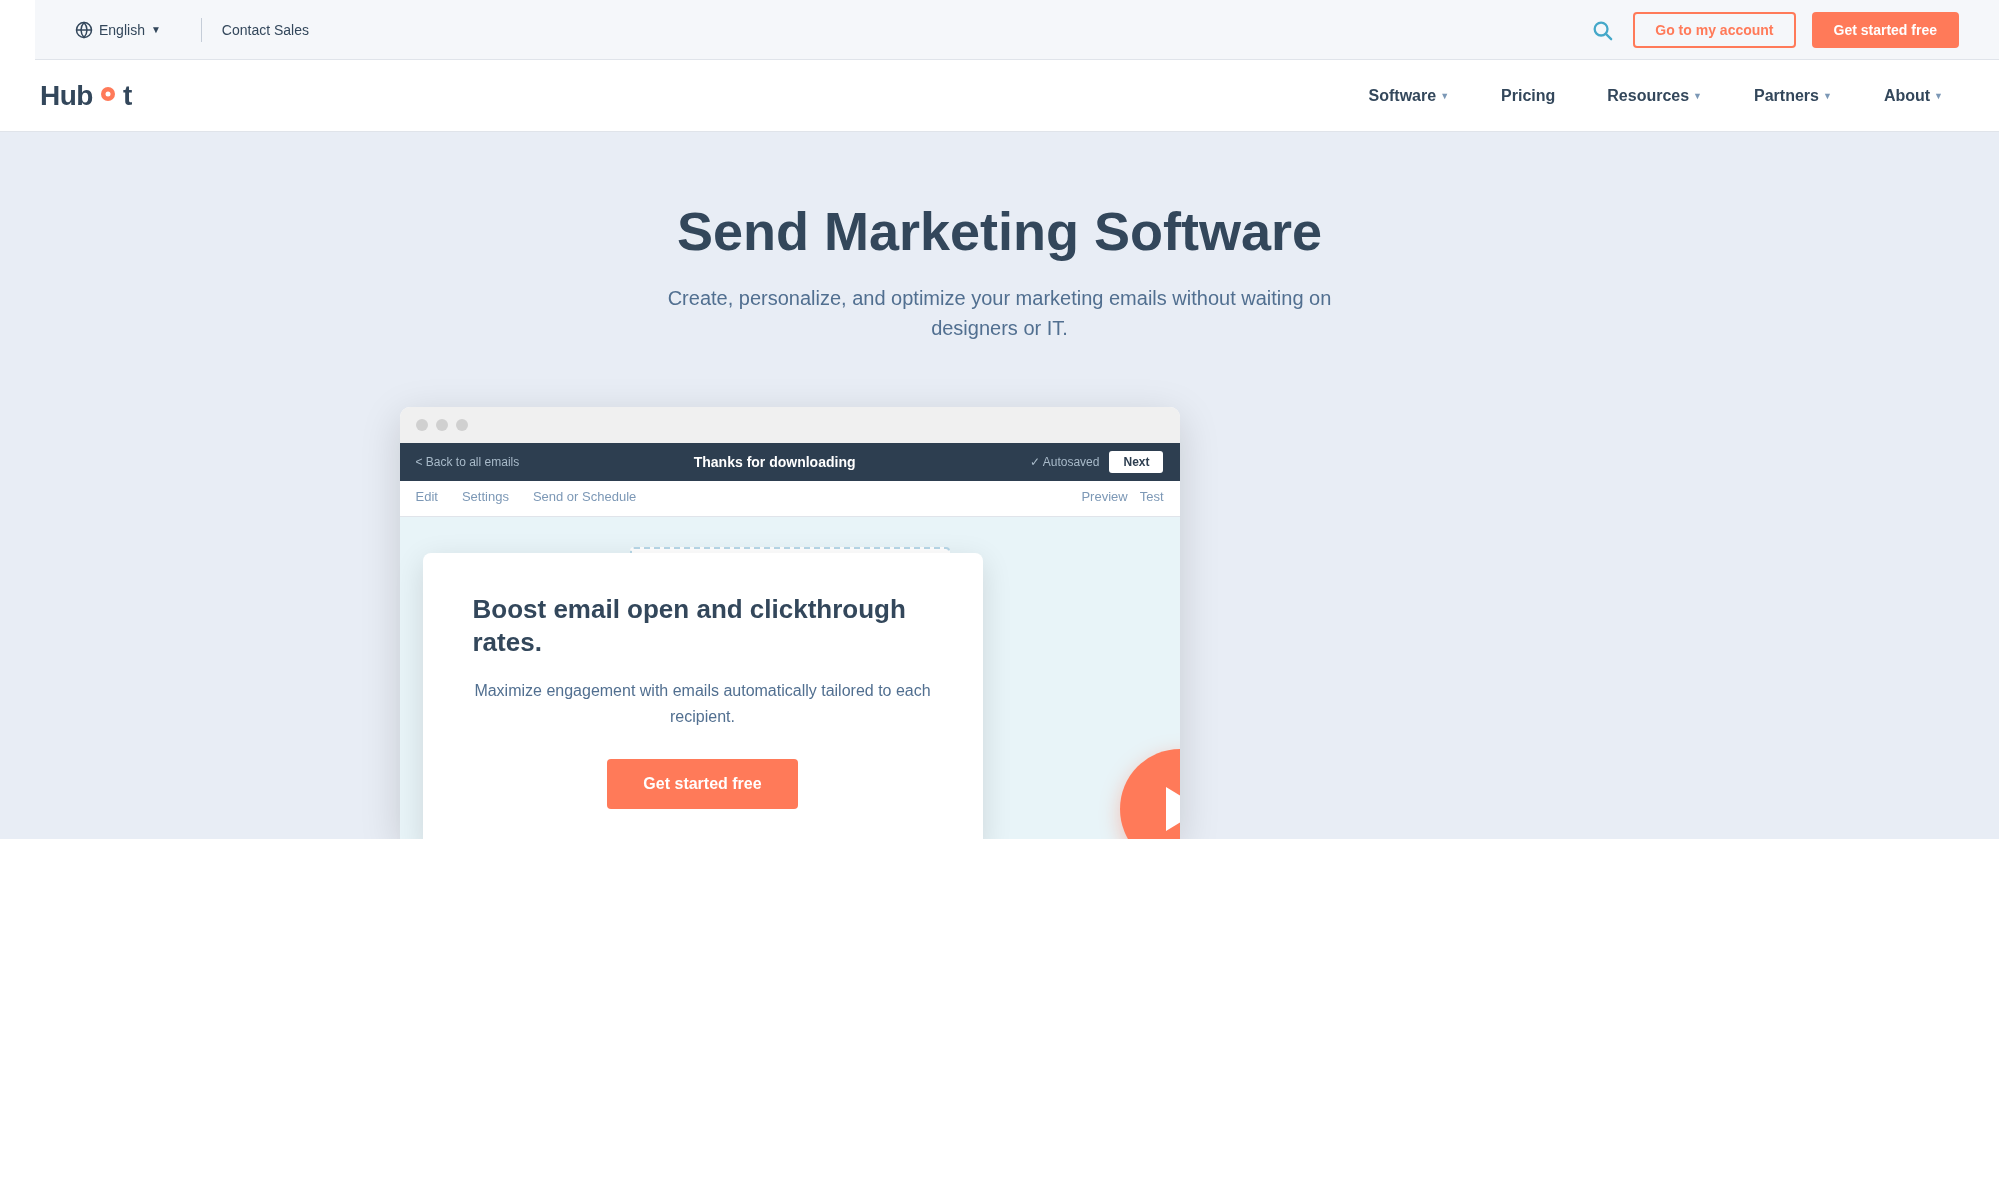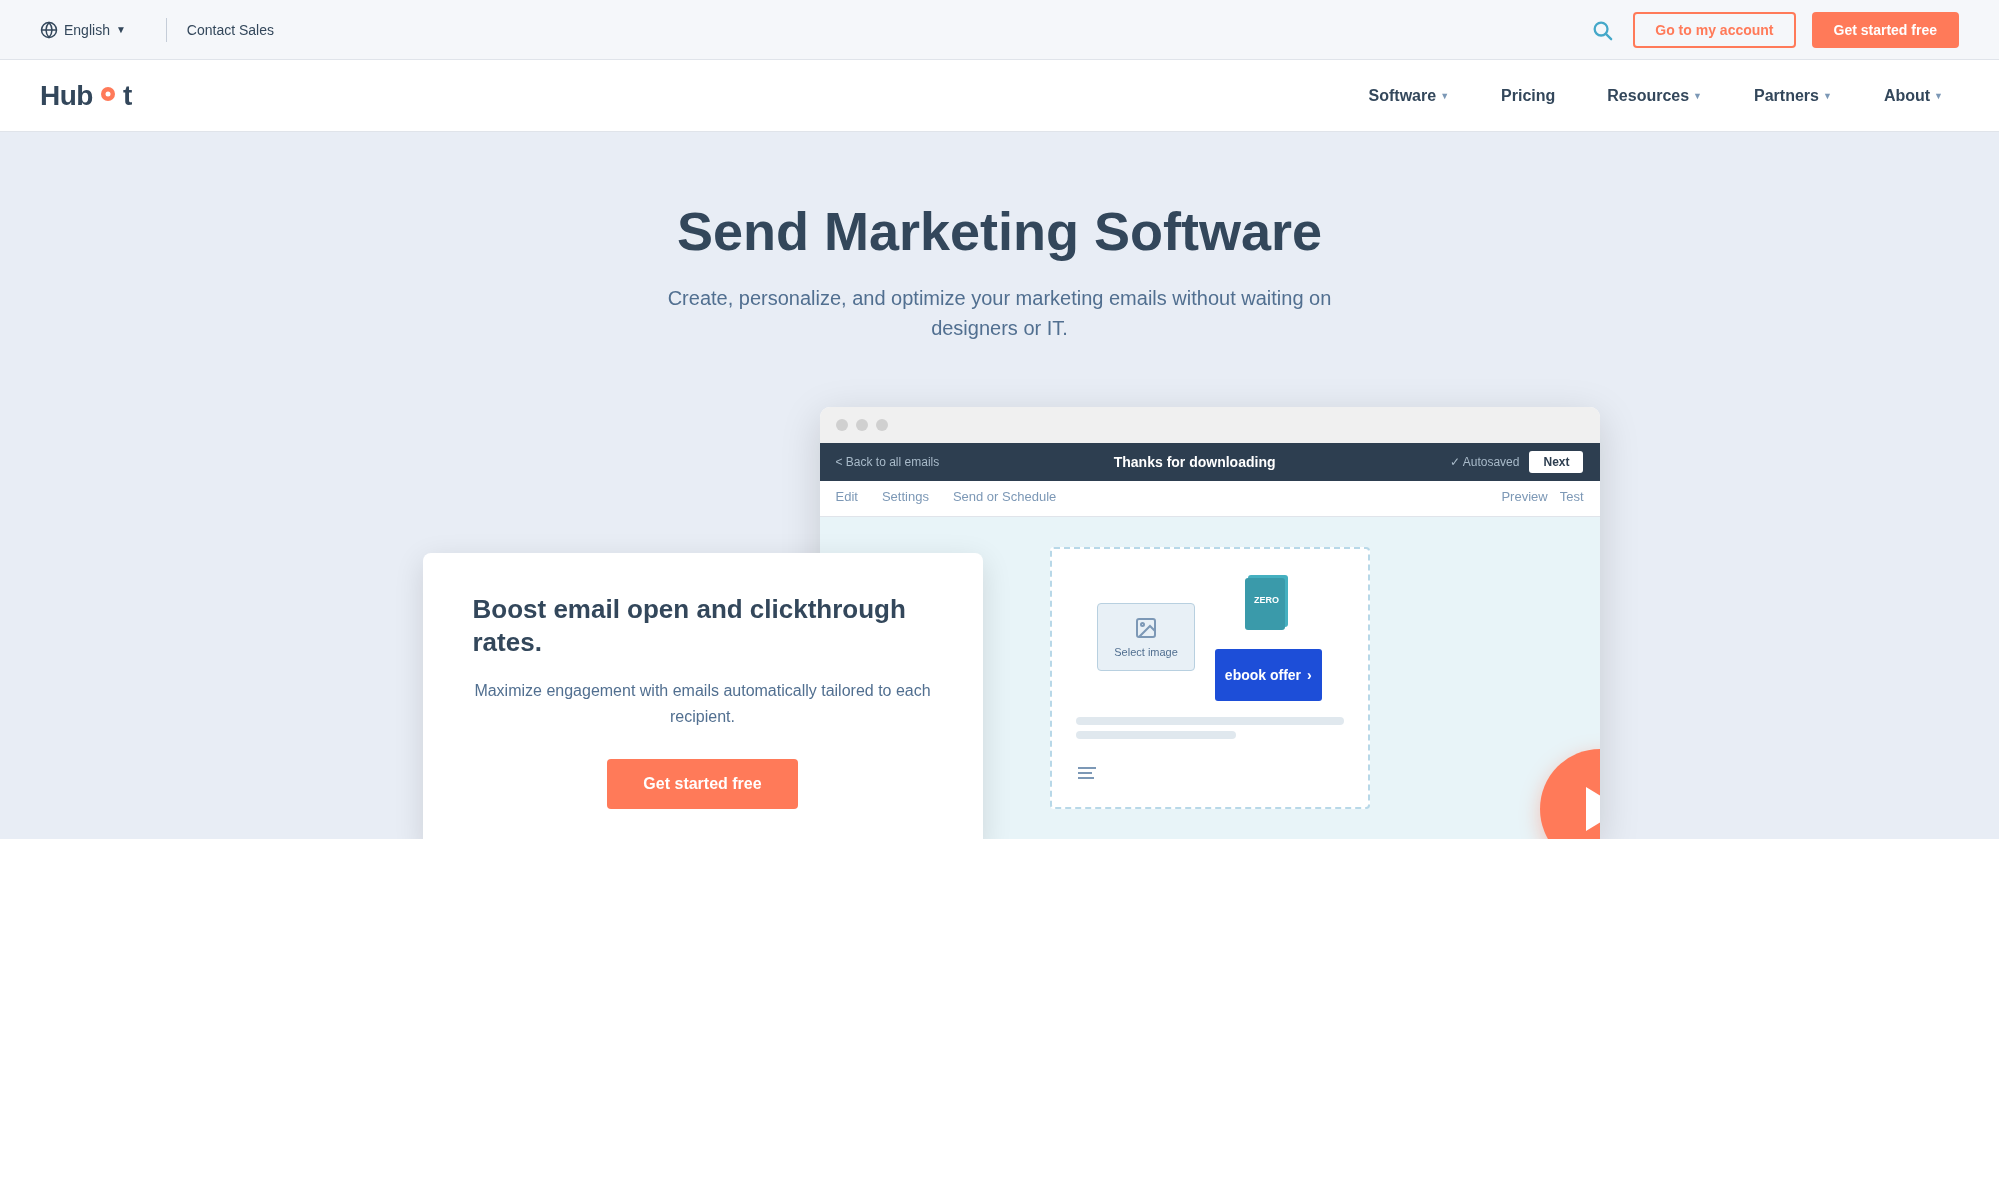--- a/index.html
+++ b/index.html
@@ -7,20 +7,21 @@
 
     
     .top-bar {
       background: #f5f7fa;
       border-bottom: 1px solid #e0e4ea;
       display: flex;
       align-items: center;
       justify-content: space-between;
       padding: 0 40px;
       height: 60px;
+      margin-left: 35px;
     }
     .top-bar-left {
       display: flex;
       align-items: center;
       gap: 0;
     }
     .lang-selector {
       display: flex;
       align-items: center;
       gap: 6px;
@@ -455,21 +456,21 @@
 
   <div style="position:relative; display:inline-block; width:100%; max-width:1200px;">
     
     <div class="floating-card">
       <div class="floating-card-title">Boost email open and clickthrough rates.</div>
       <p class="floating-card-text">Maximize engagement with emails automatically tailored to each recipient.</p>
       <button class="btn-get-started-hero">Get started free</button>
     </div>
 
     
-    <div style="display:flex; justify-content:flex-end; position:relative;">
+    <div style="display:flex; justify-content:flex-start; position:relative;">
       <div class="browser-mockup-wrapper">
         <div class="browser-mockup">
 
           <div class="browser-title-bar">
             <div class="browser-dot"></div>
             <div class="browser-dot"></div>
             <div class="browser-dot"></div>
           </div>
 
           <div class="browser-toolbar">

